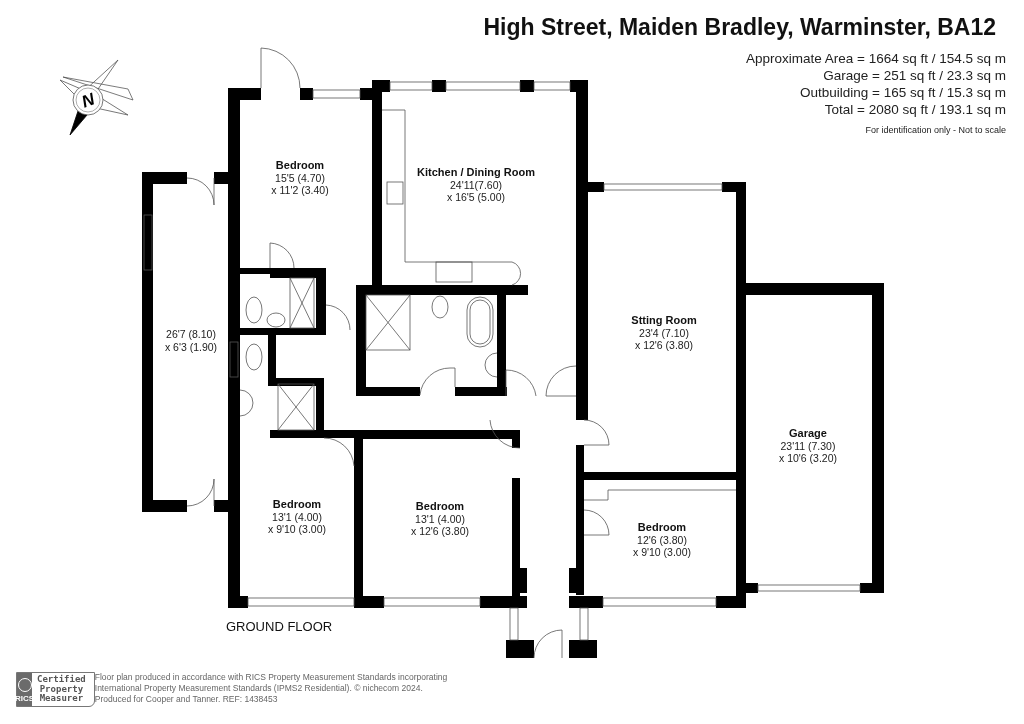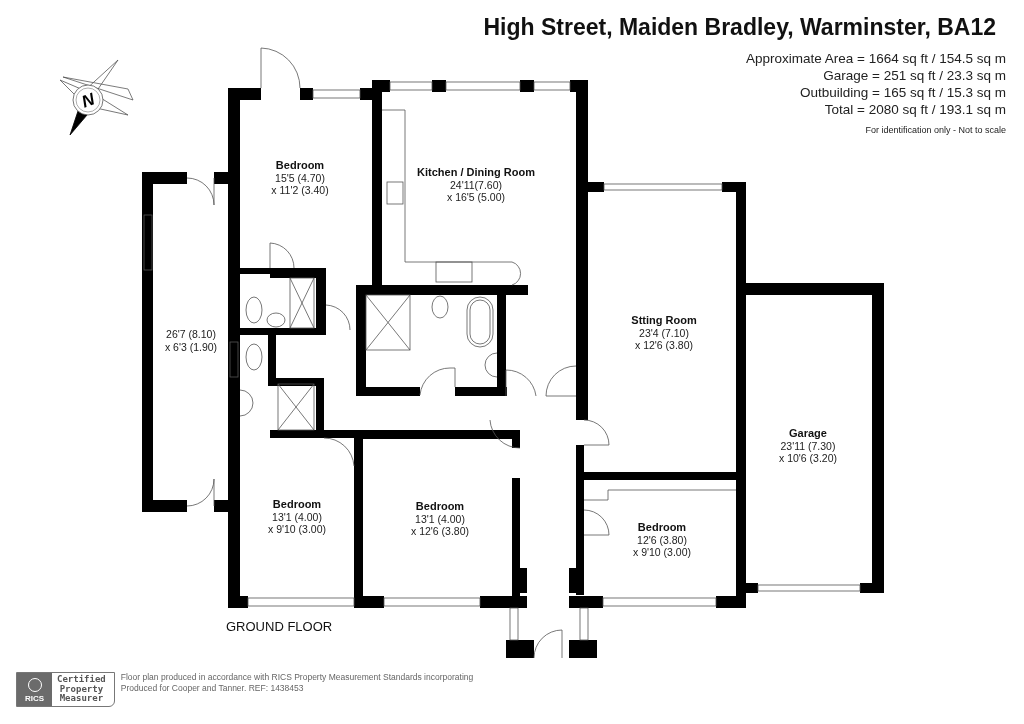--- a/index.html
+++ b/index.html
@@ -6,24 +6,24 @@
   body { width: 1024px; height: 724px; position: relative; overflow: hidden; font-family: "Liberation Sans", sans-serif; color: #111; }
   .title { position: absolute; right: 28px; top: 14px; font-size: 23px; font-weight: bold; color: #111; white-space: nowrap; }
   .areas { position: absolute; right: 18px; top: 50px; text-align: right; font-size: 13.5px; line-height: 17px; color: #222; }
   .note { position: absolute; right: 18px; top: 125px; font-size: 9px; color: #222; }
   svg.plan { position: absolute; left: 0; top: 0; }
   .room-label { position: absolute; text-align: center; font-size: 10.5px; line-height: 12.5px; color: #222; transform: translateX(-50%); white-space: nowrap; }
   .room-label .name { font-weight: bold; font-size: 11px; color: #111; }
   .floor-label { position: absolute; left: 226px; top: 619px; font-size: 13px; font-weight: normal; color: #111; }
   .footer { position: absolute; left: 16px; top: 672px; display: flex; align-items: flex-start; }
   .rics-badge { display: flex; border: 1px solid #777; border-radius: 0 0 6px 0; height: 33px; }
-  .rics-left { width: 35px; background: #6b6b6b; color: #fff; font-size: 8px; font-weight: bold; display: flex; flex-direction: column; align-items: center; justify-content: flex-end; padding-bottom: 3px; }
+  .rics-left { width: 15px; background: #6b6b6b; color: #fff; font-size: 8px; font-weight: bold; display: flex; flex-direction: column; align-items: center; justify-content: flex-end; padding-bottom: 3px; }
   .rics-left .logo { width: 12px; height: 12px; border: 1.5px solid #fff; border-radius: 50%; margin-bottom: 2px; }
   .rics-right { font-family: "DejaVu Sans Mono", monospace; font-size: 9px; line-height: 9.5px; color: #555; padding: 2px 8px 0 5px; font-weight: bold; text-align: center; }
-  .footer-text { margin-left: 6px; font-size: 8.5px; line-height: 11px; color: #666; margin-top: 0px; }
+  .footer-text { font-size: 8.5px; line-height: 11px; color: #666; margin-top: 0px; }
 </style>
 </head>
 <body>
 
 <div class="title">High Street, Maiden Bradley, Warminster, BA12</div>
 <div class="areas">
   <div>Approximate Area = 1664 sq ft / 154.5 sq m</div>
   <div>Garage = 251 sq ft / 23.3 sq m</div>
   <div>Outbuilding = 165 sq ft / 15.3 sq m</div>
   <div>Total = 2080 sq ft / 193.1 sq m</div>
@@ -212,15 +212,16 @@
       <span>RICS</span>
     </div>
     <div class="rics-right">
       <div>Certified</div>
       <div>Property</div>
       <div>Measurer</div>
     </div>
   </div>
   <div class="footer-text">
     <div>Floor plan produced in accordance with RICS Property Measurement Standards incorporating</div>
+    <div>International Property Measurement Standards (IPMS2 Residential).   © nichecom 2024.</div>
     <div>Produced for Cooper and Tanner.   REF:  1438453</div>
   </div>
 </div>
 
 </body></html>

